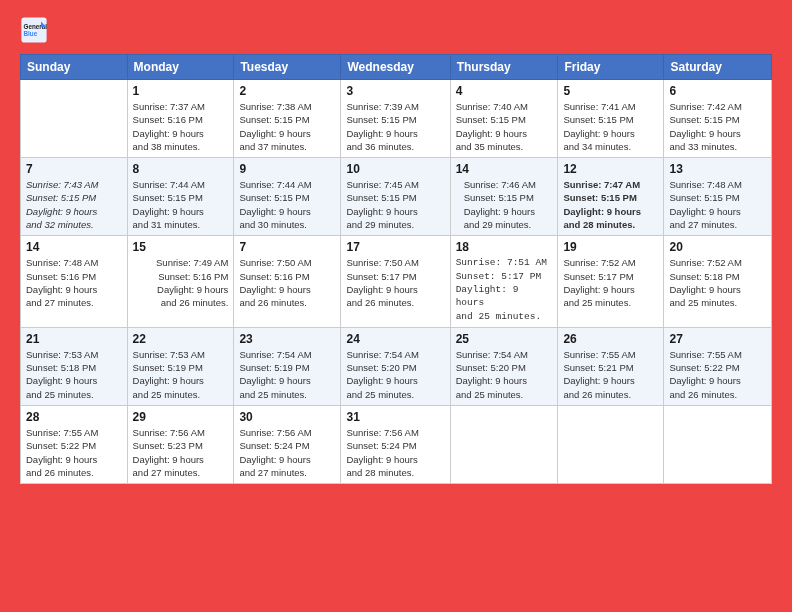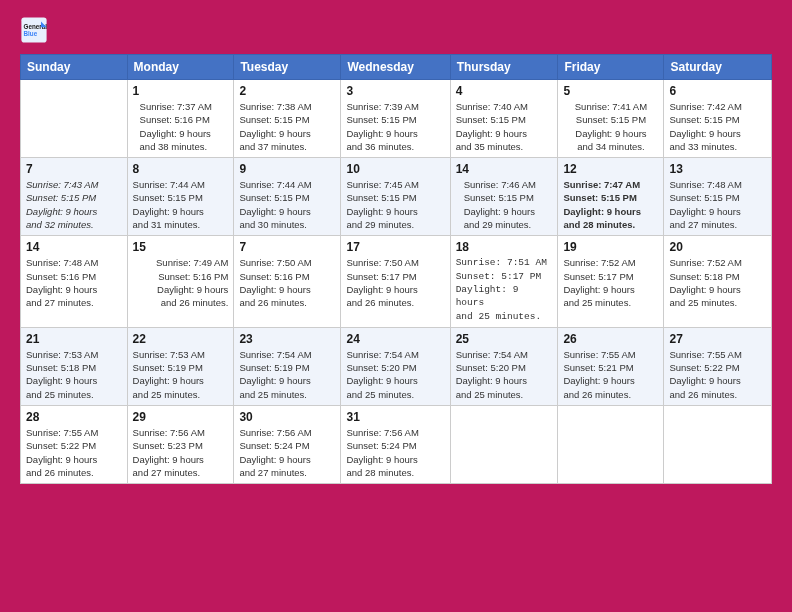--- a/index.html
+++ b/index.html
@@ -6,21 +6,21 @@
     body {
       font-family: Arial, sans-serif;
       background: #fff;
       width: 792px;
       height: 612px;
       overflow: hidden;
     }
     .page {
       width: 792px;
       height: 612px;
-      background: #be185d;
+      background: #ef4444;
       padding: 16px 20px 16px 20px;
     }
     .header {
       display: flex;
       justify-content: space-between;
       align-items: flex-start;
       margin-bottom: 10px;
     }
     .logo {
       display: flex;
@@ -128,21 +128,21 @@
           <th>Thursday</th>
           <th>Friday</th>
           <th>Saturday</th>
         </tr>
     </thead>
     <tbody id="calendar-body">
     <tr>
           <td class="empty-cell"></td>
           <td>
             <span class="day-num">1</span>
-            <div class="day-info" style="white-space: pre-line; margin-left: 7px;">Sunrise: 7:37 AM
+            <div class="day-info" style="white-space: pre-line;">Sunrise: 7:37 AM
 Sunset: 5:16 PM
 Daylight: 9 hours
 and 38 minutes.</div>
           </td>
           <td>
             <span class="day-num">2</span>
             <div class="day-info" style="white-space: pre-line;">Sunrise: 7:38 AM
 Sunset: 5:15 PM
 Daylight: 9 hours
 and 37 minutes.</div>
@@ -156,21 +156,21 @@
           </td>
           <td>
             <span class="day-num">4</span>
             <div class="day-info" style="white-space: pre-line;">Sunrise: 7:40 AM
 Sunset: 5:15 PM
 Daylight: 9 hours
 and 35 minutes.</div>
           </td>
           <td>
             <span class="day-num">5</span>
-            <div class="day-info" style="white-space: pre-line; text-align: center;">Sunrise: 7:41 AM
+            <div class="day-info" style="white-space: pre-line;">Sunrise: 7:41 AM
 Sunset: 5:15 PM
 Daylight: 9 hours
 and 34 minutes.</div>
           </td>
           <td>
             <span class="day-num">6</span>
             <div class="day-info" style="white-space: pre-line;">Sunrise: 7:42 AM
 Sunset: 5:15 PM
 Daylight: 9 hours
 and 33 minutes.</div>

